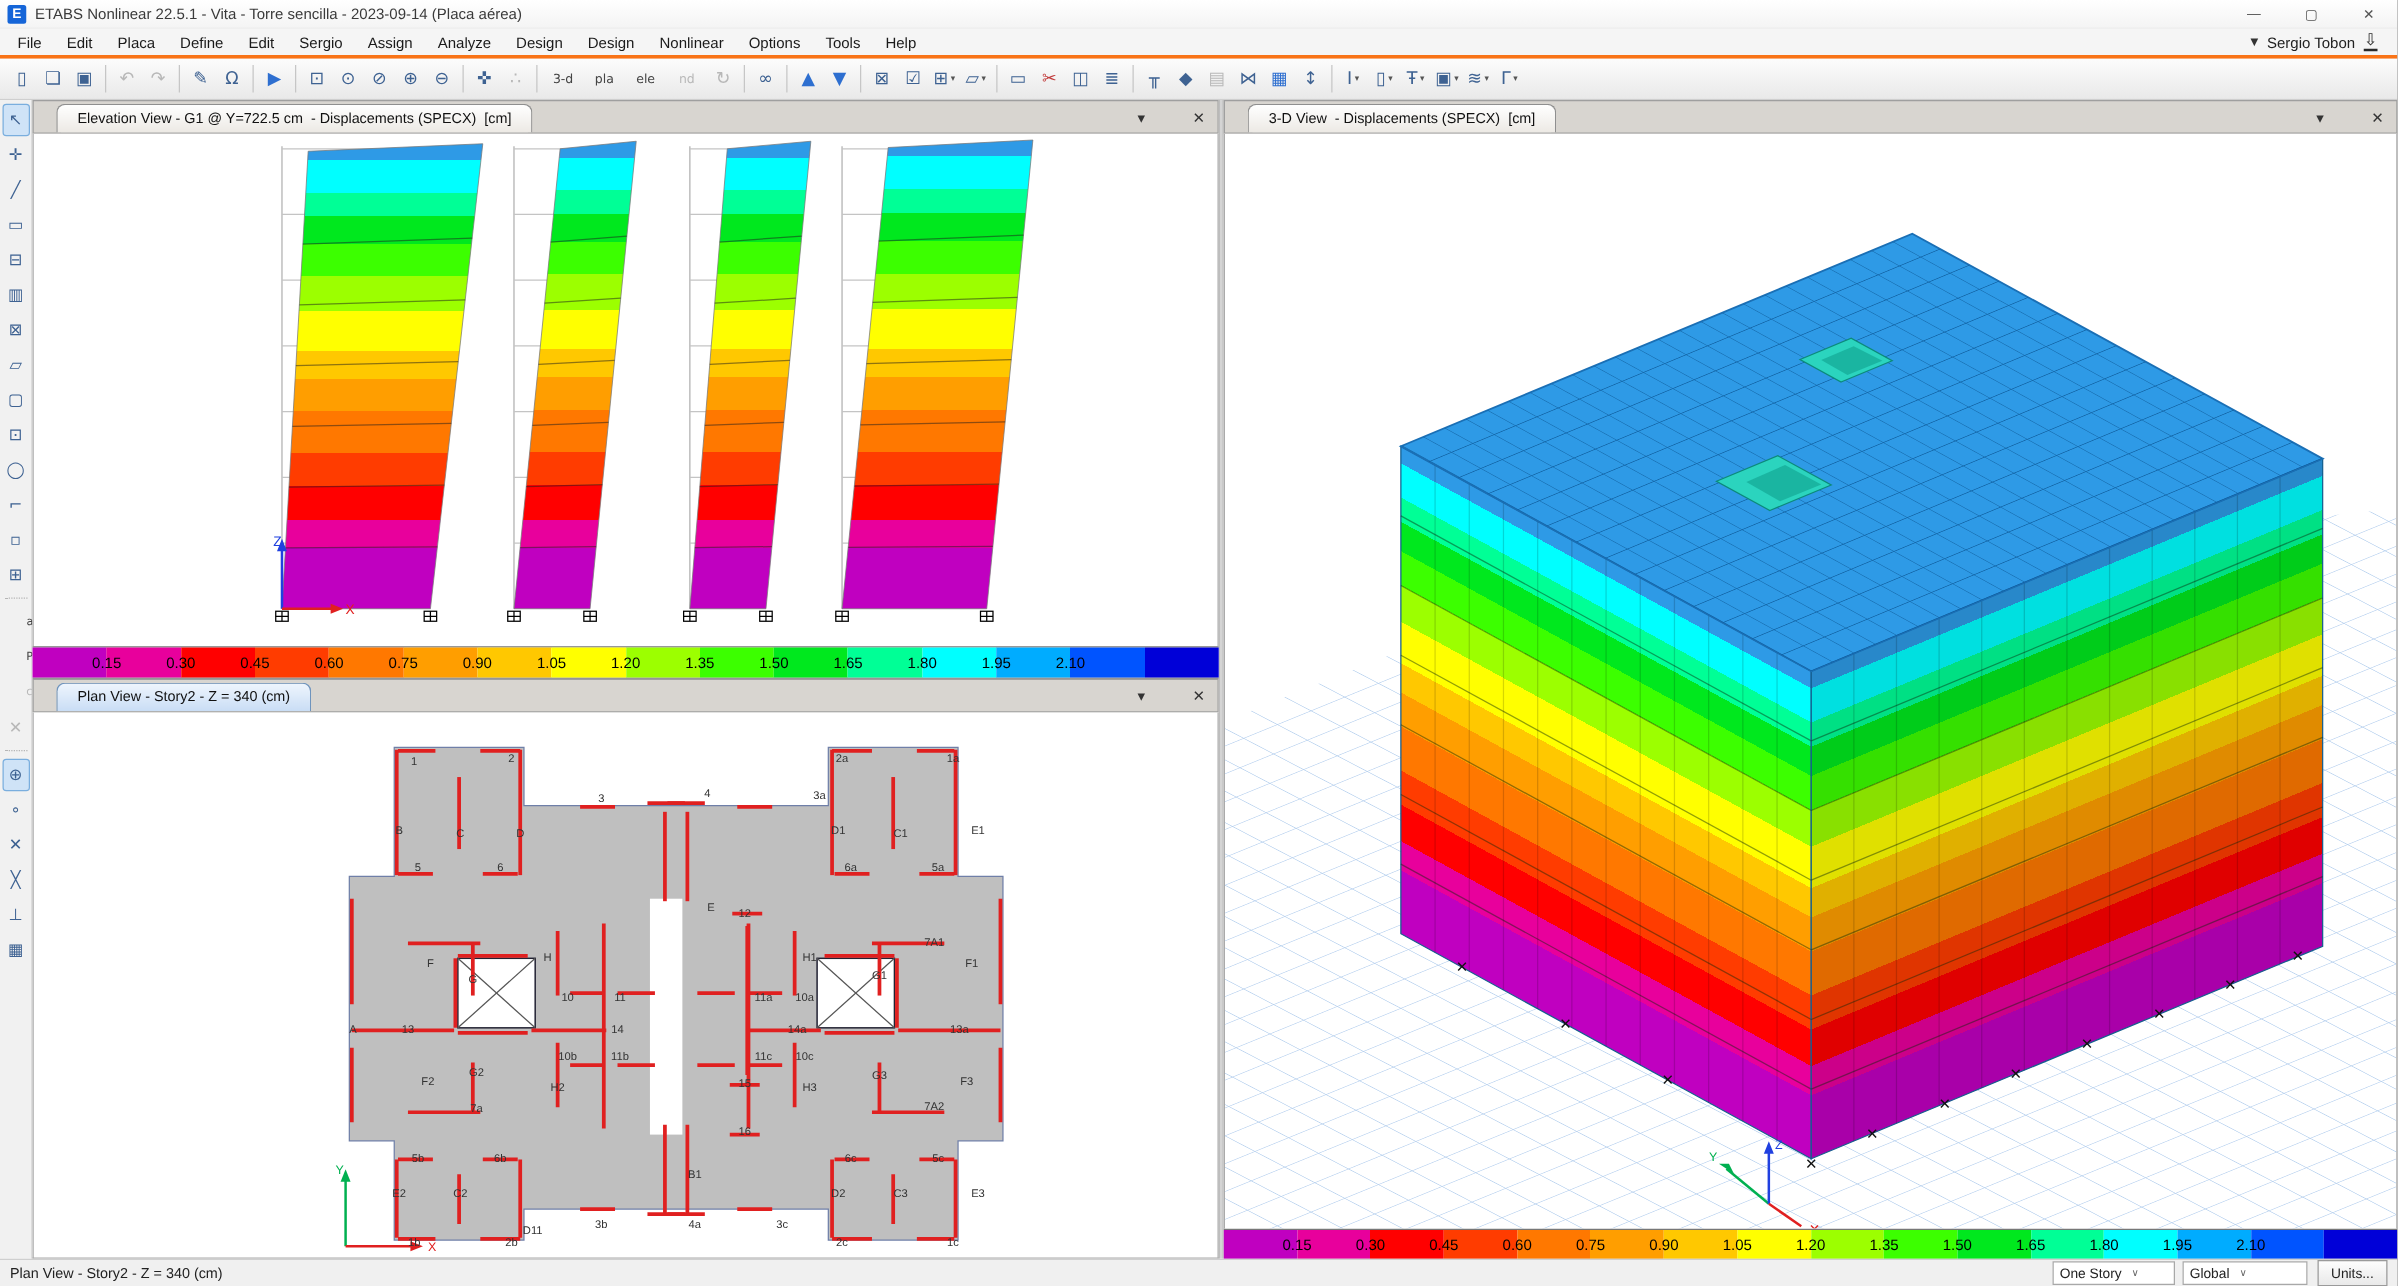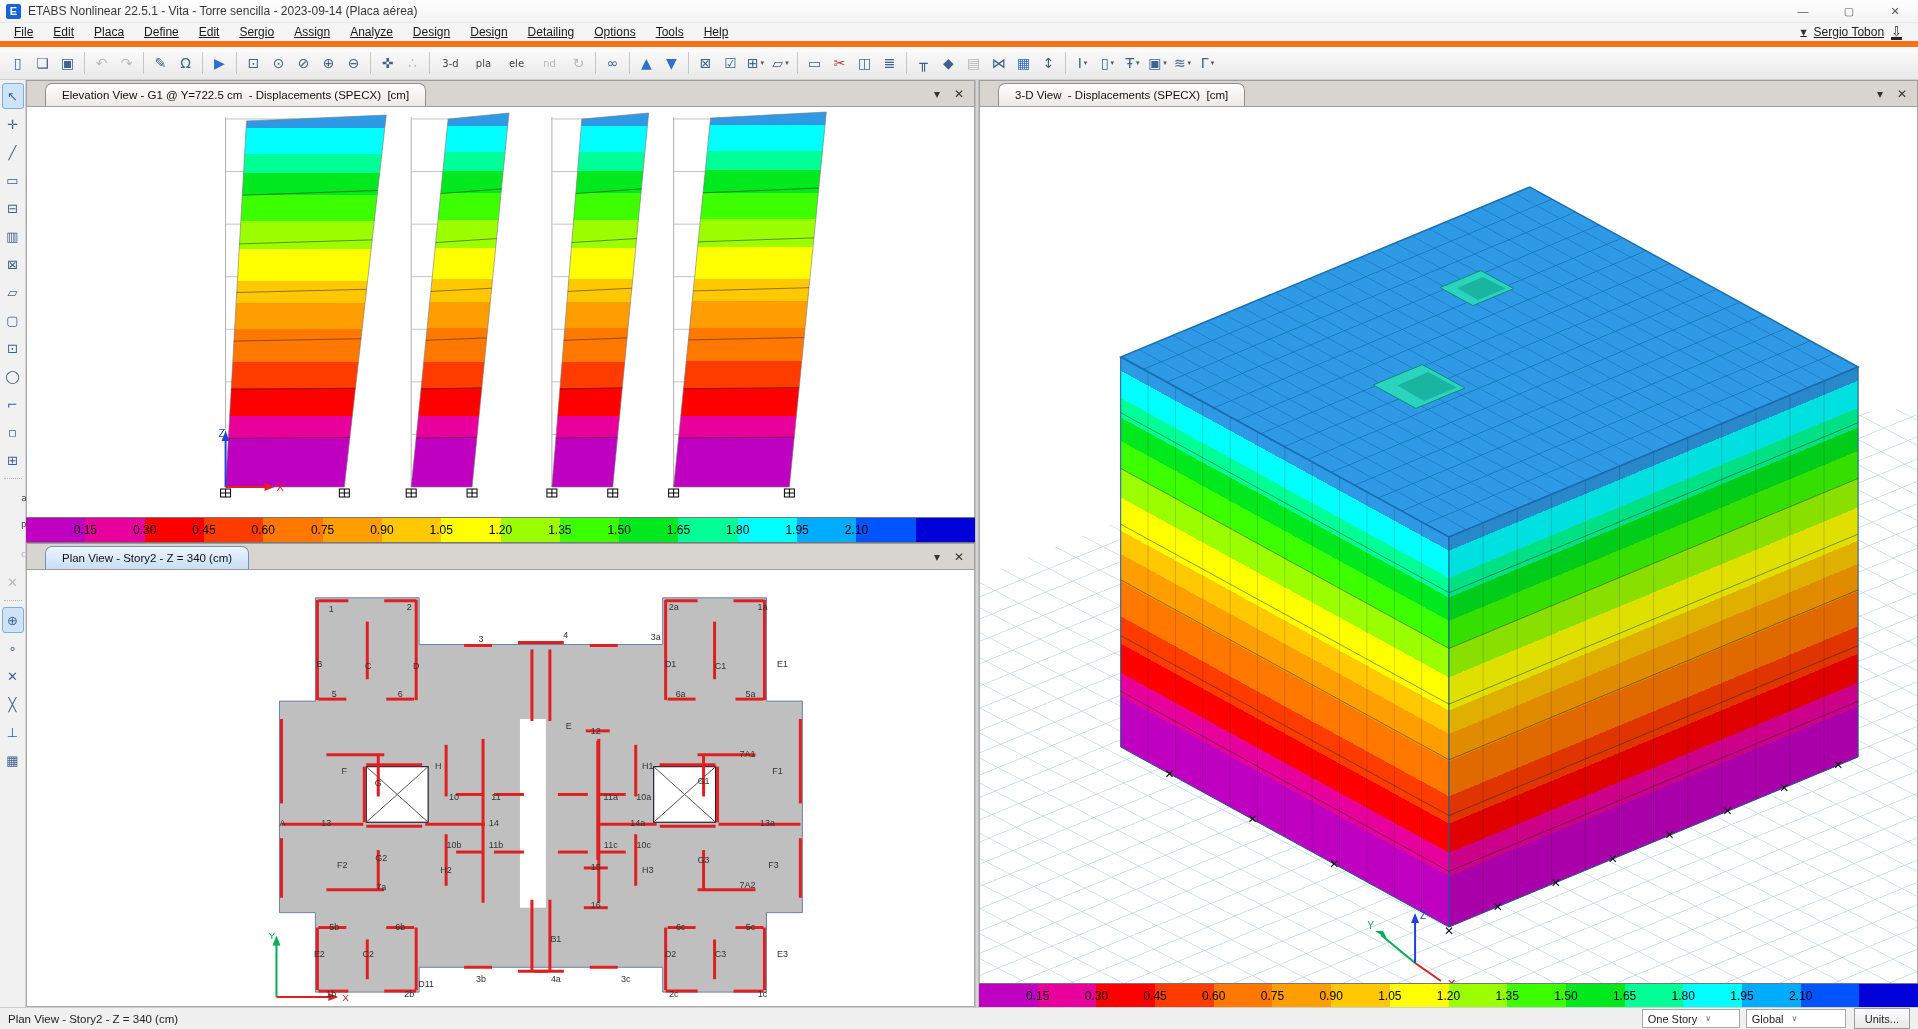--- a/index.html
+++ b/index.html
@@ -8,21 +8,21 @@
   .ic{font-family:"DejaVu Sans",sans-serif;}
   
   .titlebar{height:23px;display:flex;align-items:center;background:linear-gradient(#ffffff,#f4f4f4);
             border-bottom:1px solid #e8e8e8;padding-left:6px;font-size:12px;color:#3a3a3a;box-sizing:border-box;}
   .applogo{width:15px;height:15px;background:#1565d8;color:#fff;font-weight:bold;font-size:11px;
            display:flex;align-items:center;justify-content:center;border-radius:2px;margin-right:7px;}
   .wbtns{margin-left:auto;display:flex;height:100%;}
   .wbtn{width:46px;display:flex;align-items:center;justify-content:center;font-size:11px;color:#555;}
   
   .menubar{height:24px;display:flex;align-items:center;background:#f5f5f5;font-size:12px;color:#1a1a1a;
-           padding:0 4px;border-bottom:6px solid #f97316;box-sizing:border-box;text-decoration:underline;}
+           padding:0 4px;border-bottom:3px solid #f97316;box-sizing:border-box;}
   .mitem{padding:3px 10px;}
   .menu-right{margin-left:auto;display:flex;align-items:center;gap:7px;padding-right:12px;color:#222;}
   .ucaret{font-size:8px;color:#333;}
   .dlicon{font-size:13px;color:#2a2a2a;border-bottom:2px solid #2a2a2a;line-height:13px;}
   
   #main-toolbar{height:33px;display:flex;align-items:center;background:linear-gradient(#fcfcfc,#e9e9e9);
                 border-bottom:1px solid #cfcfcf;padding:0 5px;box-sizing:border-box;}
   .tbtn{min-width:25px;height:25px;display:flex;align-items:center;justify-content:center;
         font-size:14px;color:#3e6292;border-radius:3px;}
   .tbtn.text{font-size:10px;color:#444;padding:0 4px;}
@@ -39,21 +39,21 @@
         color:#3e6292;border-radius:3px;margin:1px 0;flex:none;}
   .sbtn.text{font-size:9px;color:#444;margin-left:28px;}
   .sbtn.selected{background:#cfe3f7;border:1px solid #7aaede;box-sizing:border-box;}
   .ssep{width:18px;height:1px;border-top:1px dotted #b5b5b5;margin:4px 0;flex:none;}
   .leftcol{width:949px;display:flex;flex-direction:column;flex:none;}
   .splitter{width:4px;background:#d4d4d4;border-left:1px solid #bdbdbd;border-right:1px solid #bdbdbd;
             box-sizing:border-box;flex:none;}
   .rightcol{flex:1;display:flex;flex-direction:column;min-width:0;}
   
   .tabbar{height:27px;background:#d8d5d0;border:1px solid #9f9f9f;display:flex;align-items:flex-end;
-          padding:0 10px 0 18px;box-sizing:border-box;flex:none;}
+          padding:0 10px 0 18px;box-sizing:border-box;flex:none;gap:24px;}
   .tab{height:22px;display:flex;align-items:center;padding:0 16px;background:linear-gradient(#ffffff,#ece9e4);
        border:1px solid #8f8f8f;border-bottom:none;border-radius:7px 7px 0 0;font-size:11.5px;color:#111;
        white-space:pre;}
   .tab.active{background:linear-gradient(#eef5fd,#c9ddf5);border-color:#6f94bd;}
   .tspacer{flex:1;}
   .tcaret,.tclose{color:#333;font-size:12px;margin-left:14px;align-self:center;}
   .vcontent{background:#fff;position:relative;border-left:1px solid #aaa;border-right:1px solid #aaa;
             box-sizing:border-box;overflow:hidden;}
   .vcontent svg{display:block;}
   #elev-wrap{height:410px;flex:none;}
@@ -94,21 +94,21 @@
         <span class="mitem">File</span>
         <span class="mitem">Edit</span>
         <span class="mitem">Placa</span>
         <span class="mitem">Define</span>
         <span class="mitem">Edit</span>
         <span class="mitem">Sergio</span>
         <span class="mitem">Assign</span>
         <span class="mitem">Analyze</span>
         <span class="mitem">Design</span>
         <span class="mitem">Design</span>
-        <span class="mitem">Detailing</span>
+        <span class="mitem">Nonlinear</span>
         <span class="mitem">Options</span>
         <span class="mitem">Tools</span>
         <span class="mitem">Help</span>
       </div>
     <div class="menu-right">
       <span class="ucaret ic">▼</span>
       <span>Sergio Tobon</span>
       <span class="dlicon ic">⇩</span>
     </div>
   </div>

